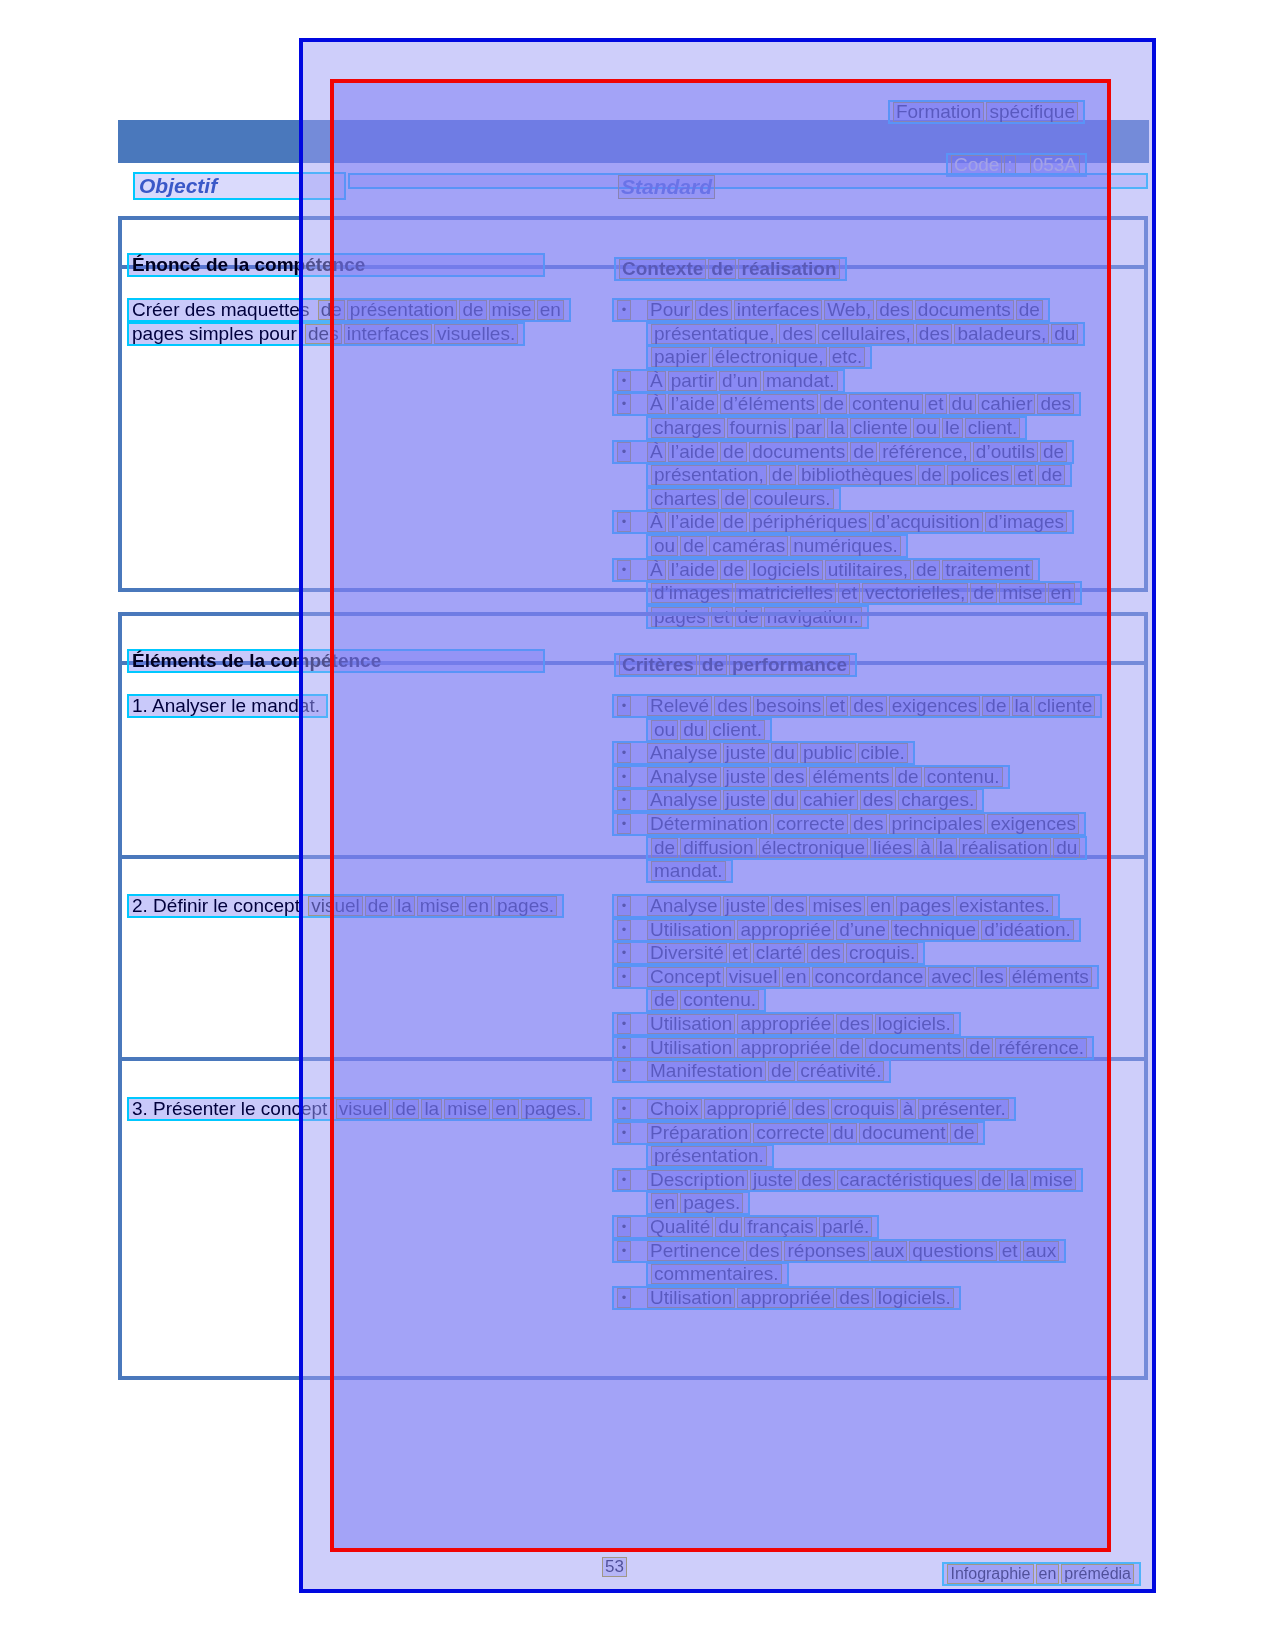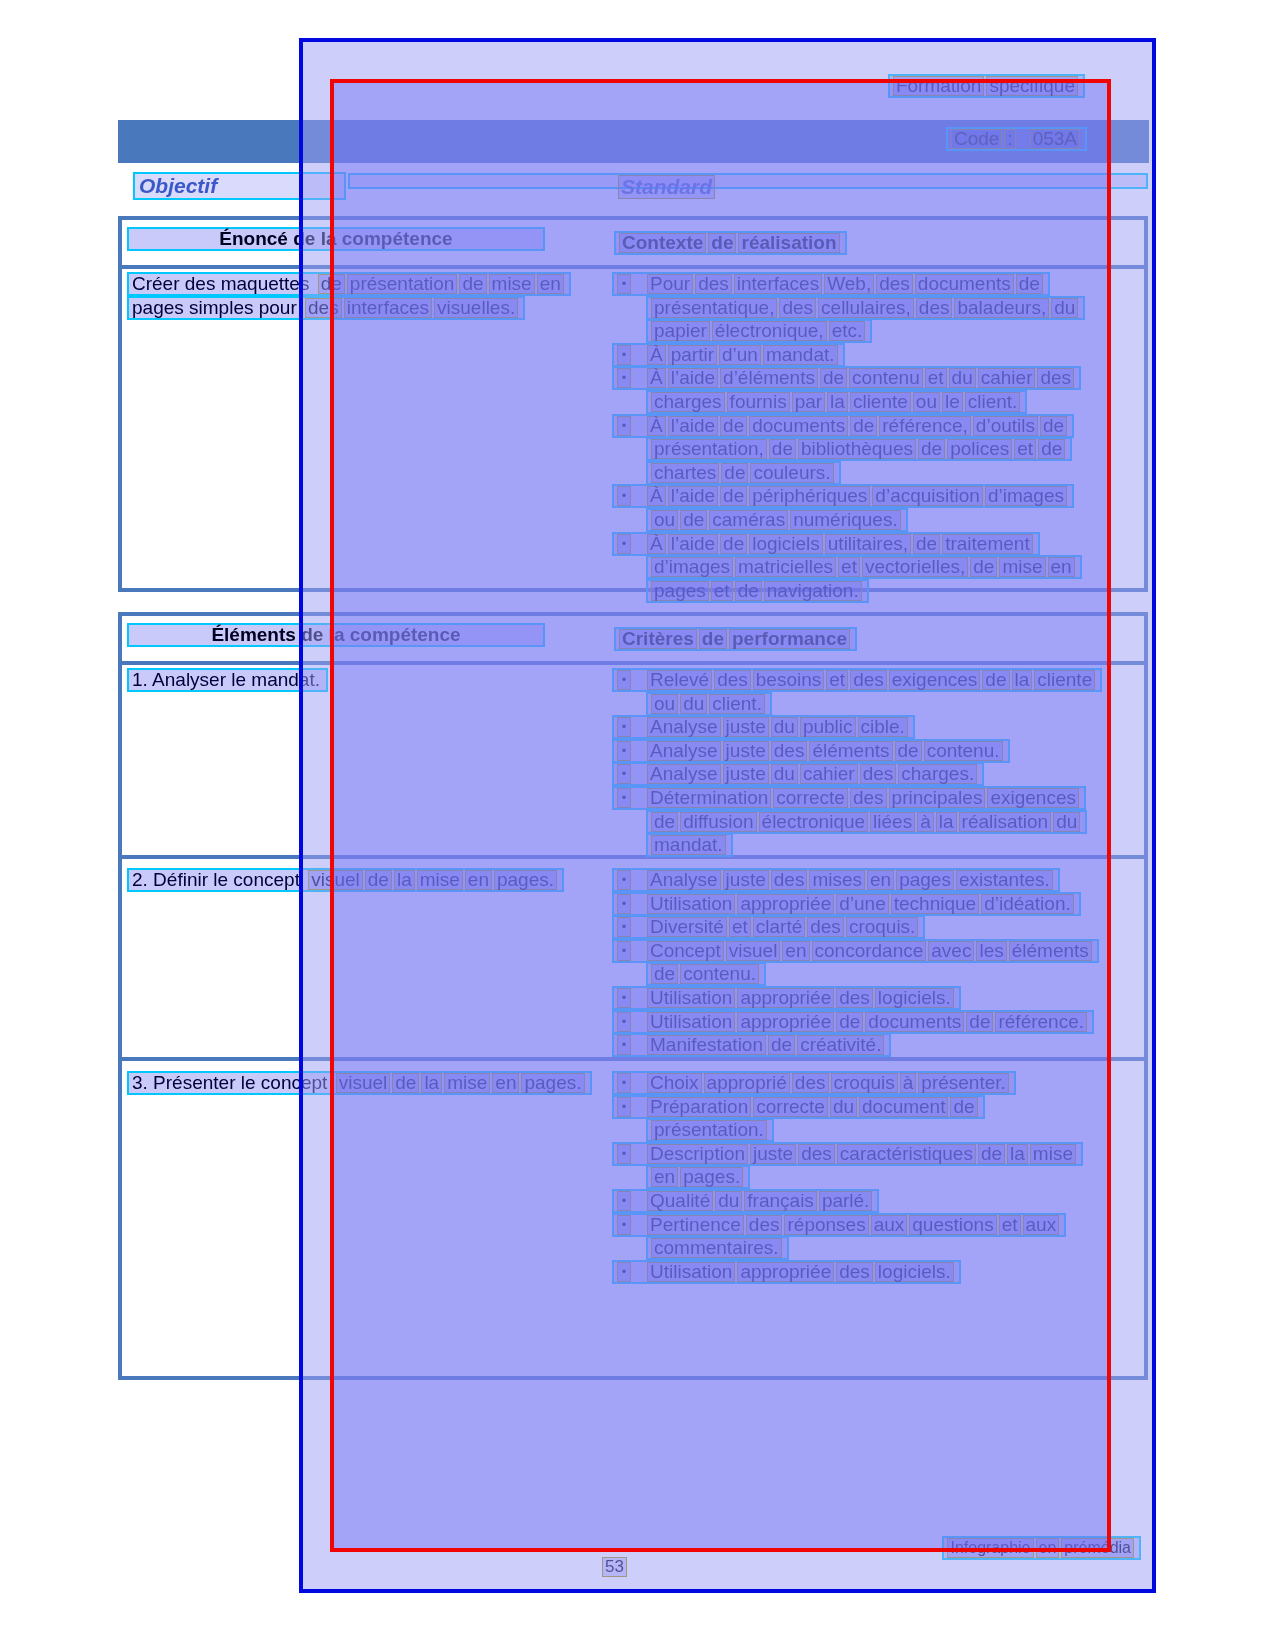--- a/index.html
+++ b/index.html
@@ -19,36 +19,36 @@
     position:absolute; left:330px; top:79px; width:781px; height:1473px;
     border:4px solid var(--overlay_red_border); background:rgba(105,105,244,0.42);
     pointer-events:none; z-index:21;
   }
   
   .tline { height:23.6px; line-height:23.6px; white-space:nowrap; }
   .line-hl {
     display:inline-block; vertical-align:top; white-space:nowrap;
     border:2px solid var(--highlight_line_border);
     background:rgba(120,120,242,0.40);
-    padding:0 3px; line-height:20px; height:24px;
+    padding:0 3px; line-height:20px; height:24px;margin-top:26px;
   }
   .word-hl {
     display:inline-block; vertical-align:top;
     border:1px solid var(--highlight_word_border);
     background:rgba(60,60,230,0.25);
     padding:0 2px; margin:0 2px 0 0; line-height:18px; height:20px;
   }
   .plain-seg { padding-right:3px; }
   .bullet-seg { width:14px; text-align:center; font-size:13px; color:#000010; margin-right:16px; }
   .cont .line-hl { margin-left:34px; }
   
   .hdr-bar { position:absolute; left:118px; top:120px; width:1031px; height:43px; background:var(--header_bar); }
   .code-line { position:absolute; right:62px; top:7px; }
   .code-line .line-hl { background:rgba(120,120,242,0.30); }
-  .code-line .word-hl { color:#0f172a; }
+  .code-line .word-hl { color:#fef9c3; }
   .code-val { margin-left:12px; }
   .formation { position:absolute; top:74px; right:190px; z-index:2; }
   
   .obj-row { position:absolute; top:172px; left:133px; white-space:nowrap; }
   .obj-box {
     display:inline-block; width:213px; height:28px;
     border:2px solid var(--highlight_line_border); background:rgba(150,150,245,0.35);
     font-weight:bold; font-style:italic; font-size:21px; line-height:23px;
     color:var(--heading_text); padding:0 4px;
   }
@@ -58,21 +58,21 @@
     padding:0 0 0 268px; line-height:23px;
   }
   .heading-word { font-weight:bold; font-style:italic; font-size:21px; color:var(--heading_text); line-height:22px; height:24px; }
   
   .tbl { position:absolute; border:4px solid var(--table_border); }
   #table1 { left:118px; top:216px; width:1030px; height:376px; }
   #table2 { left:118px; top:612px; width:1030px; height:768px; }
   .tbl-hdr { position:relative; height:49px; border-bottom:4px solid var(--table_border); }
   .hdr-left  { position:absolute; left:5px;  top:7px; }
   .hdr-right { position:absolute; left:492px; top:11px; }
-  .hdr-left .line-hl { min-width:418px;text-align:center; }
+  .hdr-left .line-hl { min-width:418px; }
   .bhdr { font-weight:bold; color:#000020; }
   .tbl-body { position:relative; }
   .cell-l { position:absolute; left:5px; }
   .cell-r { position:absolute; left:490px; }
   #t1-body .cell-l, #t1-body .cell-r { top:3px; }
   .t2-row { position:relative; border-bottom:4px solid var(--table_border); }
   #t2row0 { height:194px; } #t2row0 .cell-l, #t2row0 .cell-r { top:3px; }
   #t2row1 { height:202px; } #t2row1 .cell-l, #t2row1 .cell-r { top:9px; }
   #t2row2 { height:316px; border-bottom:none; } #t2row2 .cell-l, #t2row2 .cell-r { top:10px; }
   

